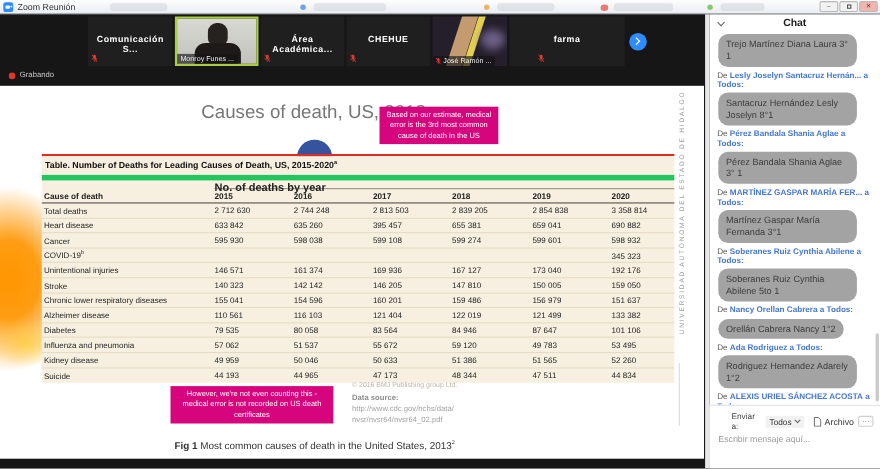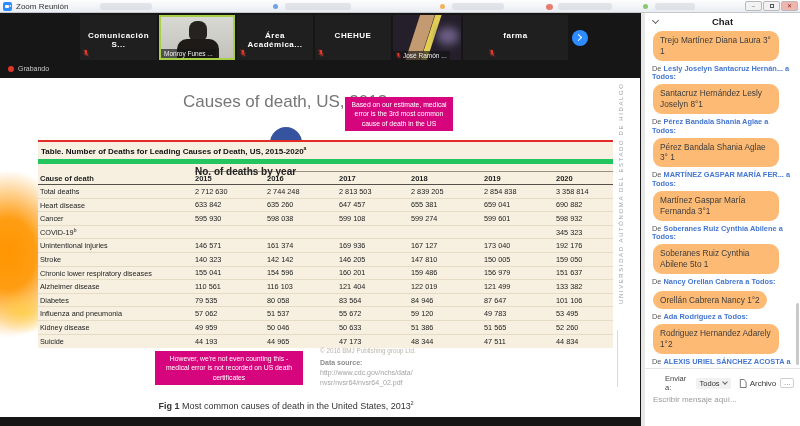--- a/index.html
+++ b/index.html
@@ -88,21 +88,21 @@
 
   
   .divider { position:absolute; left:641px; top:13px; width:4px; height:413px; background:#e7e7e7; }
   .chat { position:absolute; left:645px; top:13px; width:155px; height:413px; background:#fff; }
   .chat-header { position:relative; height:16px; }
   .chat-header .ttl { position:absolute; left:0; right:0; top:3px; text-align:center;
     font-size:9.5px; font-weight:bold; color:#1a1a1a; }
   .chev { position:absolute; left:8px; top:5px; width:5px; height:5px;
     border-right:1.3px solid #666; border-bottom:1.3px solid #666; transform:rotate(45deg); }
   .msgs { position:absolute; left:0; top:16px; right:0; bottom:58px; padding:2px 6px; overflow:hidden; }
-  .bubble { display:inline-block; max-width:126px; background:#fdba74; border-radius:9px;
+  .bubble { display:inline-block; max-width:126px; background:#a3a3a3; border-radius:9px;
     padding:4px 7px; font-size:8.3px; line-height:1.3; color:#3c3c3c; margin-left:2px; }
   .sender { margin:4px 0 2px 1px; font-size:7.4px; color:#555; line-height:1.2; }
   .sender .sname, .sender .sto { color:#4577d0; font-weight:bold; }
   .scroll-thumb { position:absolute; right:1px; top:290px; width:3px; height:62px; background:#c9c9c9; border-radius:2px; }
   .chat-footer { position:absolute; left:0; right:0; bottom:0; height:58px; border-top:1px solid #e4e4e4; background:#fff; }
   .frow1 { display:flex; align-items:center; gap:4px; padding:5px 6px 0 20px; font-size:7.5px; color:#444; }
   .sendto-dd { background:#f1f1f1; border-radius:2px; padding:1px 4px; color:#333; display:flex; align-items:center; gap:3px; }
   .dd-caret { width:4px; height:4px; border-right:1.2px solid #666; border-bottom:1.2px solid #666;
     transform:rotate(45deg); margin-top:-2px; }
   .fspacer { flex:1; }
@@ -240,21 +240,21 @@
             <div class="c2">2 744 248</div>
             <div class="c3">2 813 503</div>
             <div class="c4">2 839 205</div>
             <div class="c5">2 854 838</div>
             <div class="c6">3 358 814</div>
           </div>
           <div class="trow">
             <div class="c0"><span>Heart disease</span><sup></sup></div>
             <div class="c1">633 842</div>
             <div class="c2">635 260</div>
-            <div class="c3">647 457</div>
+            <div class="c3">395 457</div>
             <div class="c4">655 381</div>
             <div class="c5">659 041</div>
             <div class="c6">690 882</div>
           </div>
           <div class="trow">
             <div class="c0"><span>Cancer</span><sup></sup></div>
             <div class="c1">595 930</div>
             <div class="c2">598 038</div>
             <div class="c3">599 108</div>
             <div class="c4">599 274</div>

